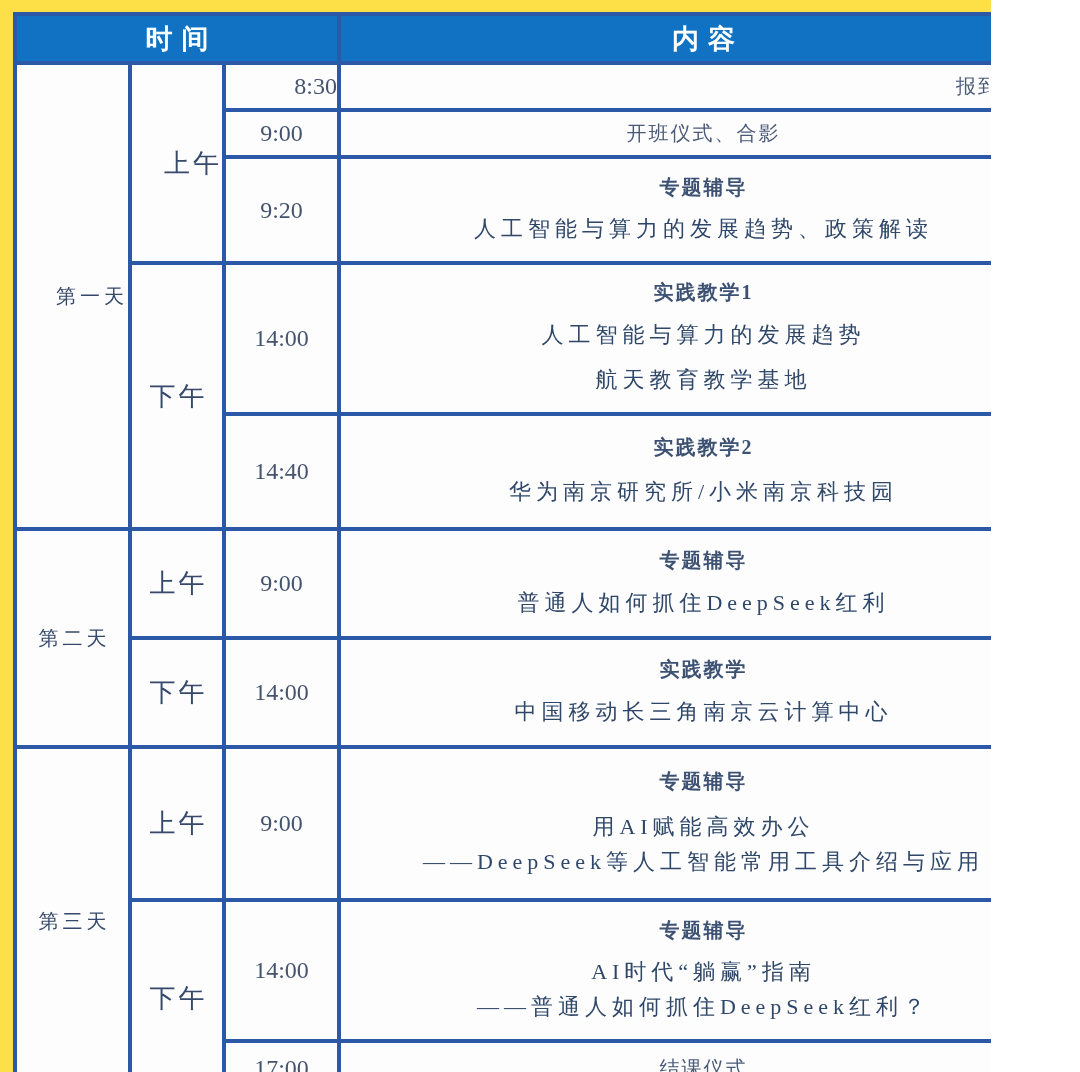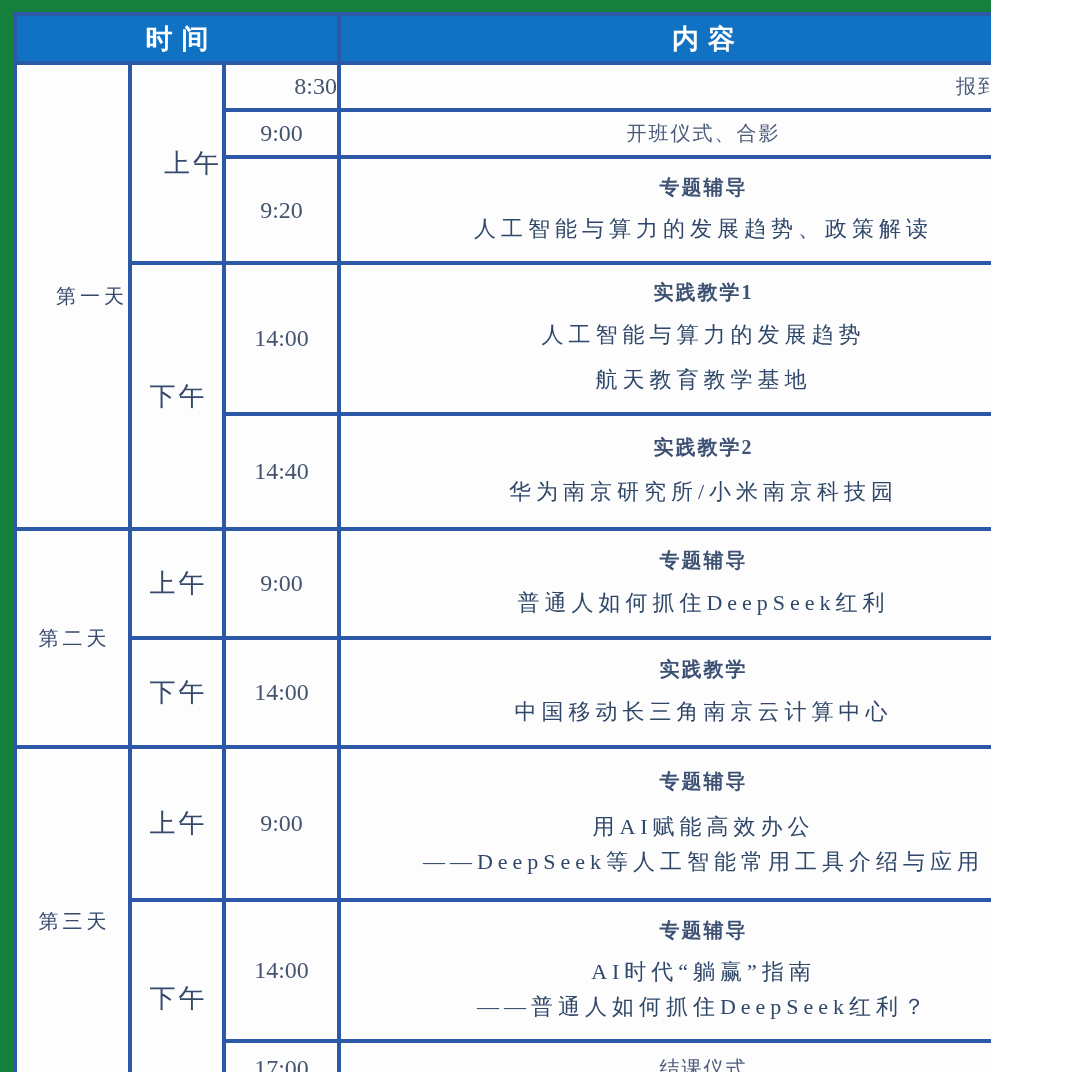--- a/index.html
+++ b/index.html
@@ -1,19 +1,19 @@
 <!DOCTYPE html>
 <html><head>
 <meta charset="utf-8">
 <style>
   html,body{margin:0;padding:0;background:#ffffff;}
   .screen{
     position:relative;
     width:991px;height:1072px;
-    background:#15803d;
+    background:#fde047;
     overflow:hidden;
     font-family:"Liberation Serif","DejaVu Serif",serif;
   }
   table.schedule{
     position:absolute;left:13px;top:12px;
     width:1053px;
     border-collapse:collapse;
     table-layout:fixed;
   }
   table.schedule td,table.schedule th{

